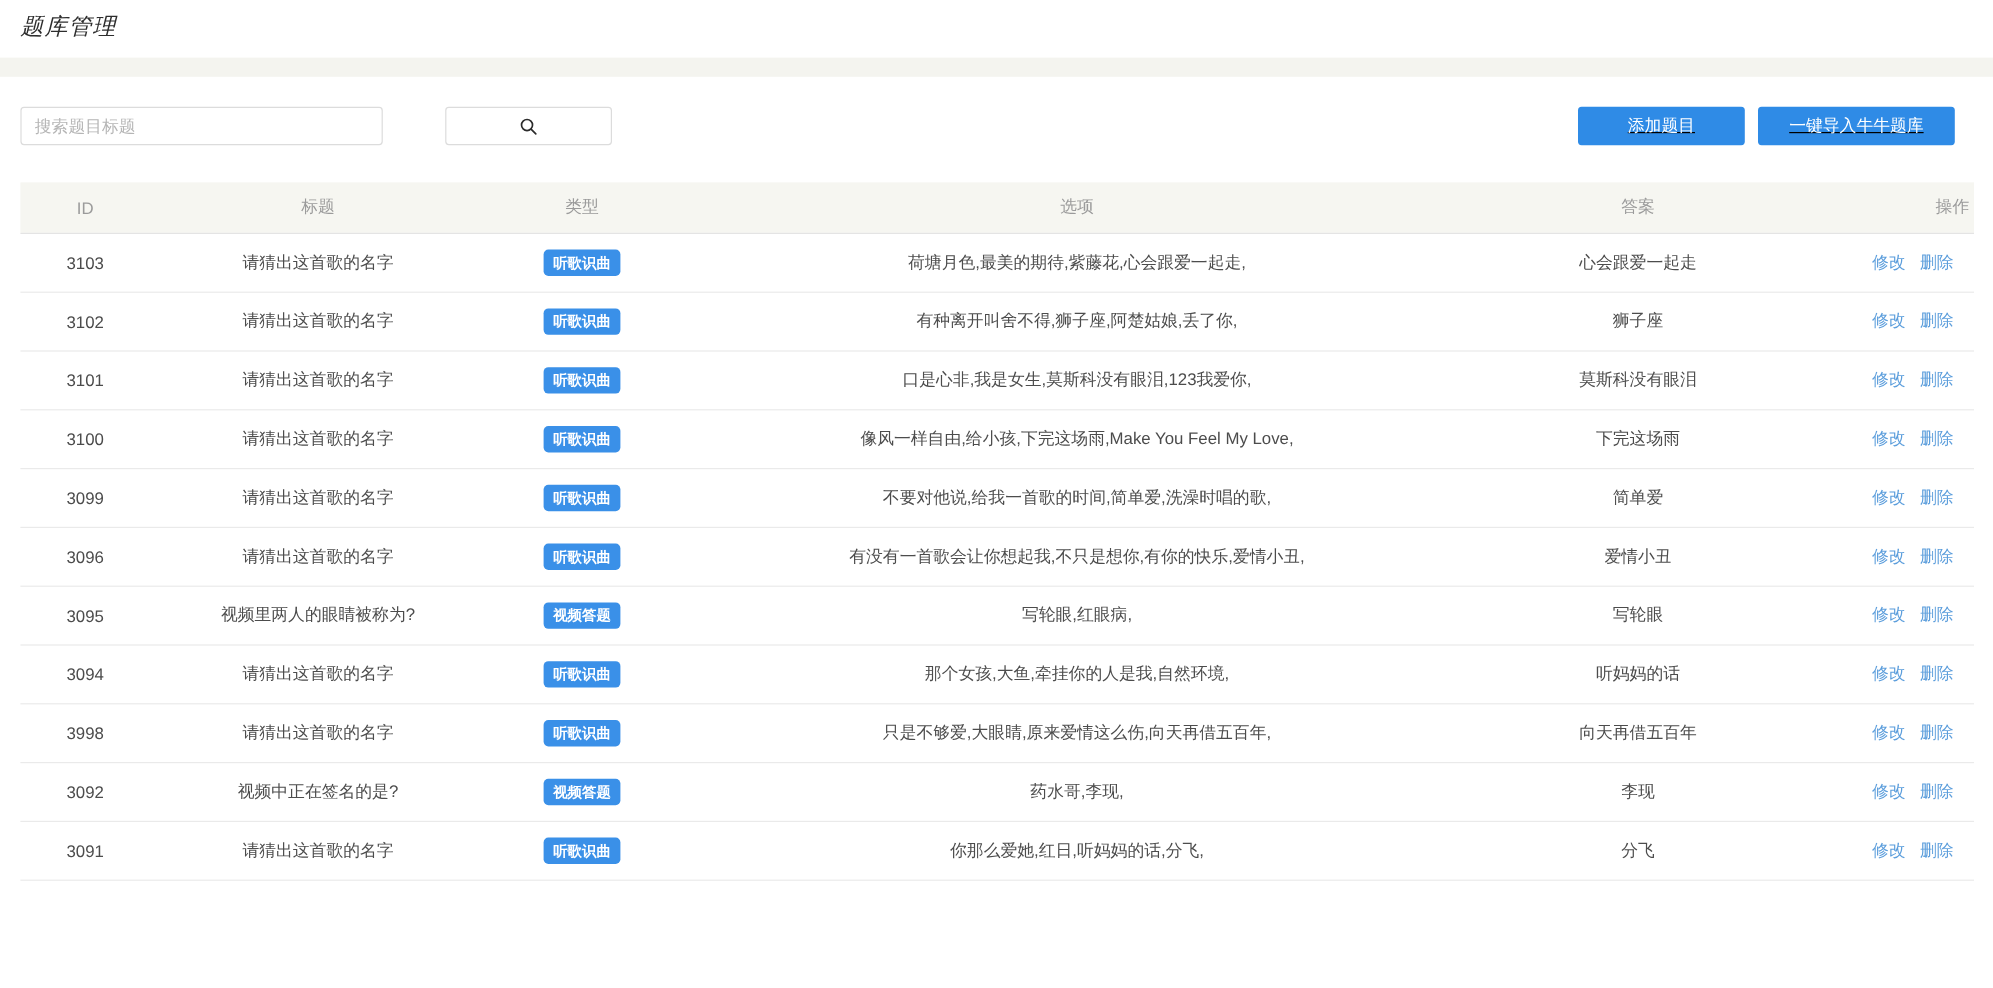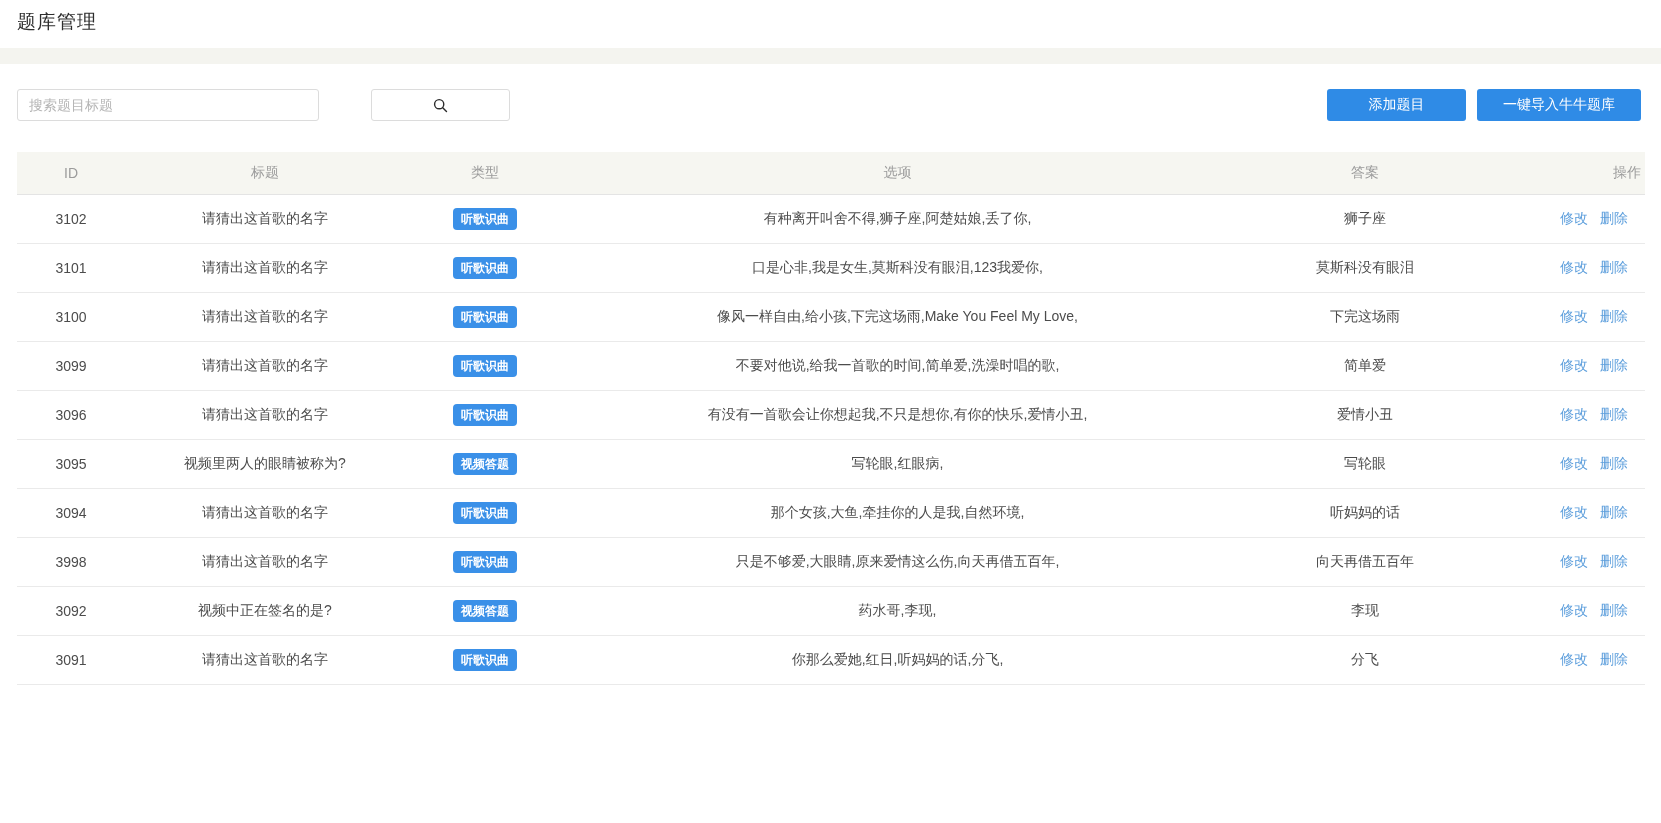--- a/index.html
+++ b/index.html
@@ -10,29 +10,30 @@
     background: #ffffff;
     font-family: "Liberation Sans", "DejaVu Sans", sans-serif;
   }
   .page-title {
     margin: 0;
     padding: 9px 30px 13px 17px;
     font-size: 19px;
     font-weight: 500;
     color: #2d2d2d;
     letter-spacing: 1px;
+    font-style: italic;
   }
   .divider-band {
     height: 16px;
     background: #f4f4ef;
   }
   .toolbar {
     display: flex;
     align-items: flex-start;
-    margin: 25px 20px 0 17px;
+    margin: 25px 32px 0 17px;
     gap: 36px;
   }
   .search-input {
     width: 302px;
     height: 32px;
     border: 1px solid #dcdcdc;
     border-radius: 3px;
     padding: 0 11px;
     font-size: 14px;
     color: #444;
@@ -50,20 +51,21 @@
     display: flex;
     align-items: center;
     justify-content: center;
     cursor: pointer;
     padding: 0;
   }
   .right-actions {
     margin-left: auto;
     display: flex;
     gap: 11px;
+    text-decoration: underline;
   }
   .btn-blue {
     height: 32px;
     border: none;
     border-radius: 3px;
     background: #2f8be6;
     color: #ffffff;
     font-size: 14px;
     font-family: inherit;
     cursor: pointer;
@@ -151,20 +153,28 @@
         <th class="col0">ID</th>
         <th class="col1">标题</th>
         <th class="col2">类型</th>
         <th class="col3">选项</th>
         <th class="col4">答案</th>
         <th class="col5">操作</th>
       </tr>
   </thead>
   <tbody>
       <tr>
+        <td class="col0">3103</td>
+        <td class="col1">请猜出这首歌的名字</td>
+        <td class="col2"><span class="type-badge">听歌识曲</span></td>
+        <td class="col3">荷塘月色,最美的期待,紫藤花,心会跟爱一起走,</td>
+        <td class="col4">心会跟爱一起走</td>
+        <td class="col5"><a class="op-link">修改</a><a class="op-link">删除</a></td>
+      </tr>
+      <tr>
         <td class="col0">3102</td>
         <td class="col1">请猜出这首歌的名字</td>
         <td class="col2"><span class="type-badge">听歌识曲</span></td>
         <td class="col3">有种离开叫舍不得,狮子座,阿楚姑娘,丢了你,</td>
         <td class="col4">狮子座</td>
         <td class="col5"><a class="op-link">修改</a><a class="op-link">删除</a></td>
       </tr>
       <tr>
         <td class="col0">3101</td>
         <td class="col1">请猜出这首歌的名字</td>

